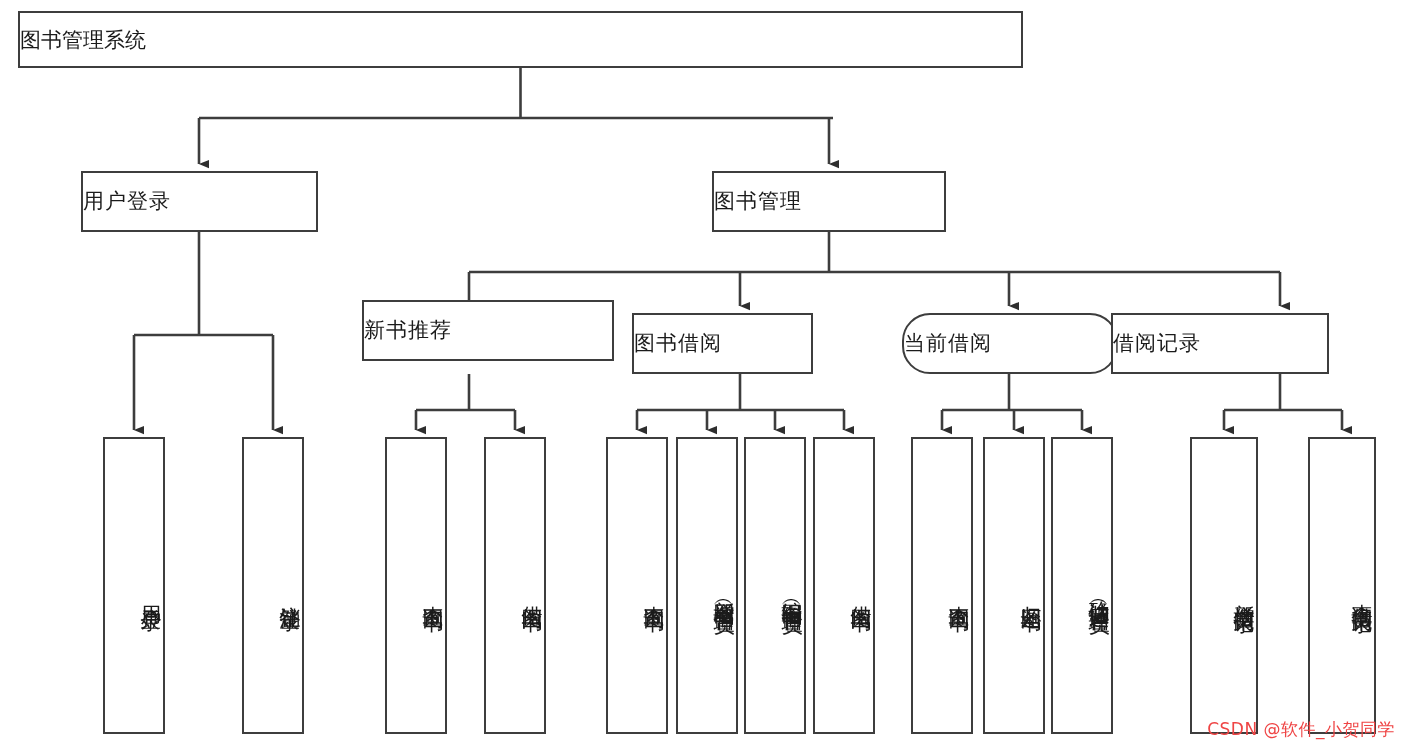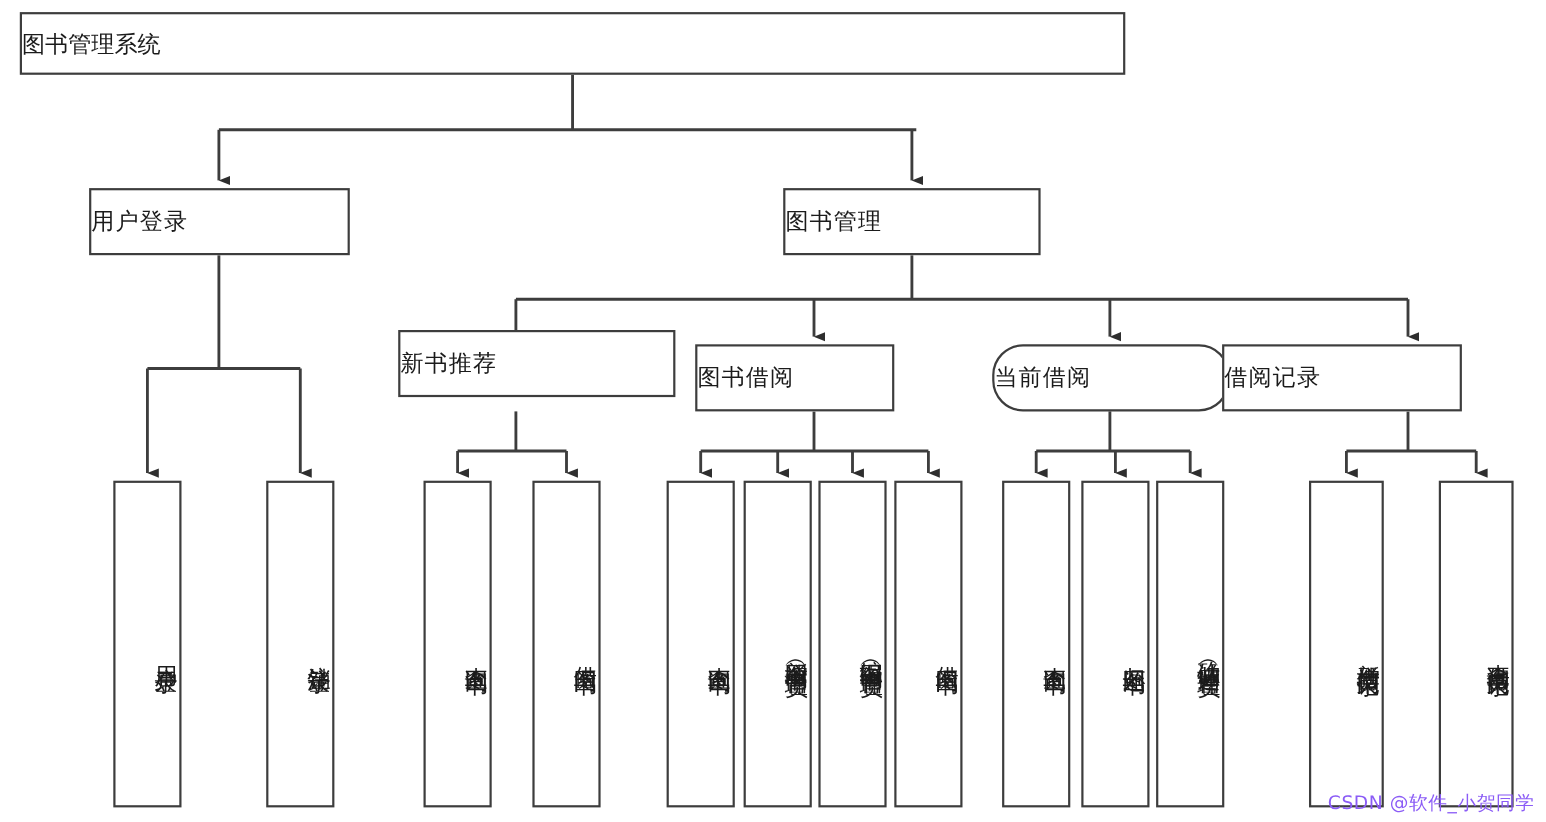--- a/index.html
+++ b/index.html
@@ -14,21 +14,21 @@
   .node.root{font-size:21px;}
   .node.leaf{writing-mode:vertical-rl;text-orientation:upright;
              font-size:21px;line-height:1.18;letter-spacing:2px;
              padding-top:14px;align-items:flex-start;justify-content:center;}
   .lbl{white-space:nowrap;}
   .node.leaf .lbl{white-space:normal;}
   
   svg.wires{position:absolute;left:0;top:0;width:1405px;height:747px;z-index:1;}
   
   #watermark{position:absolute;right:10px;bottom:6px;z-index:5;
-             font-size:17px;color:#8b5cf6;letter-spacing:.5px;
+             font-size:17px;color:#ef4444;letter-spacing:.5px;
              white-space:nowrap;pointer-events:none;}
 </style>
 </head>
 <body>
 
 <div id="canvas">
 
   <svg class="wires" viewBox="0 0 1405 747" xmlns="http://www.w3.org/2000/svg">
     <defs>
       <marker id="ah" markerWidth="10" markerHeight="11" refX="4.6" refY="10.4" orient="auto" markerUnits="userSpaceOnUse">

